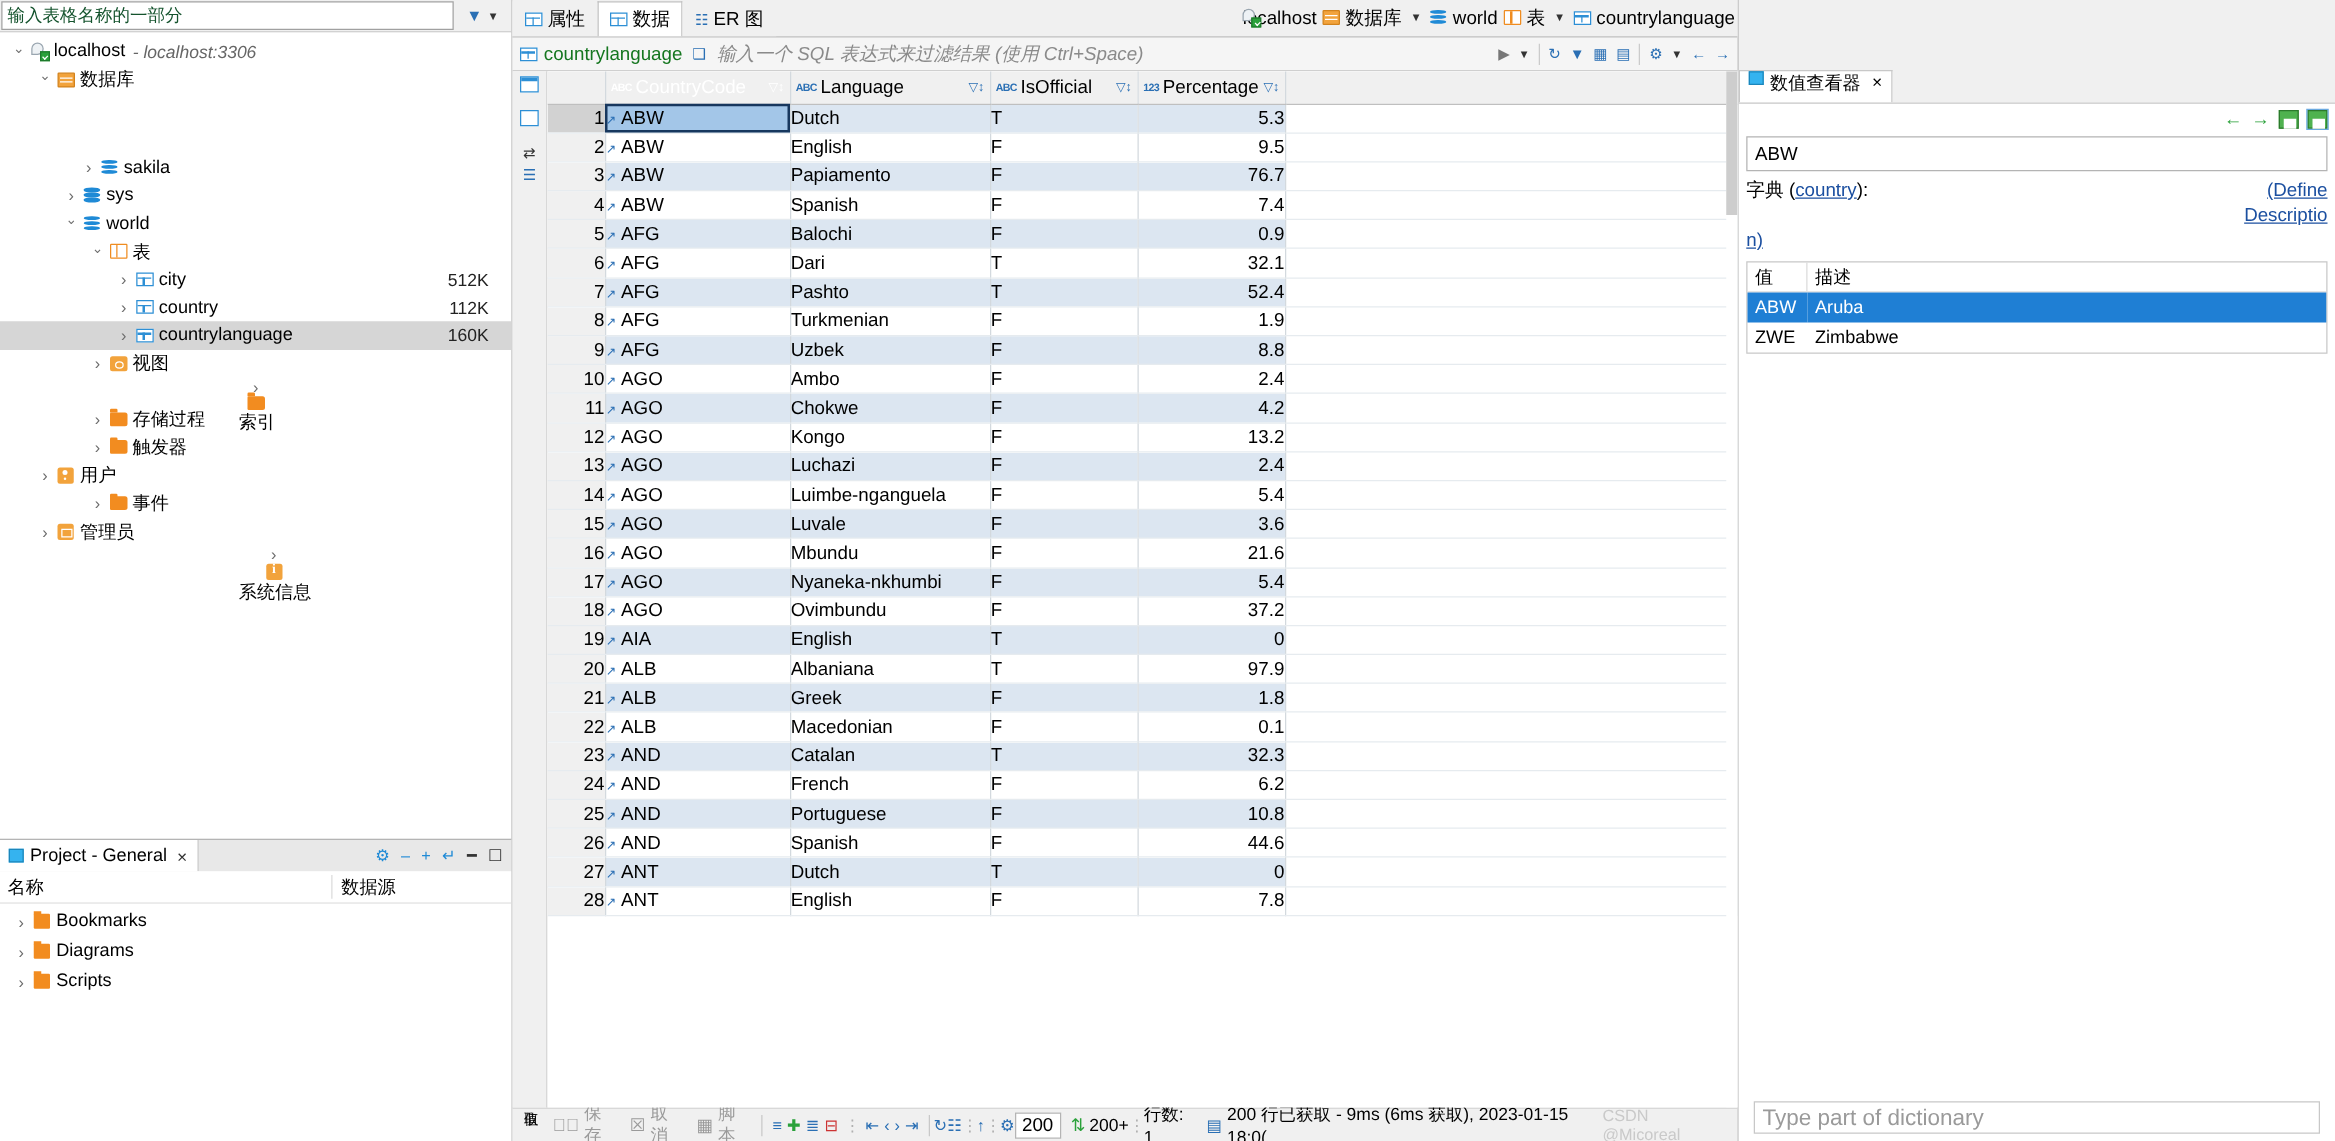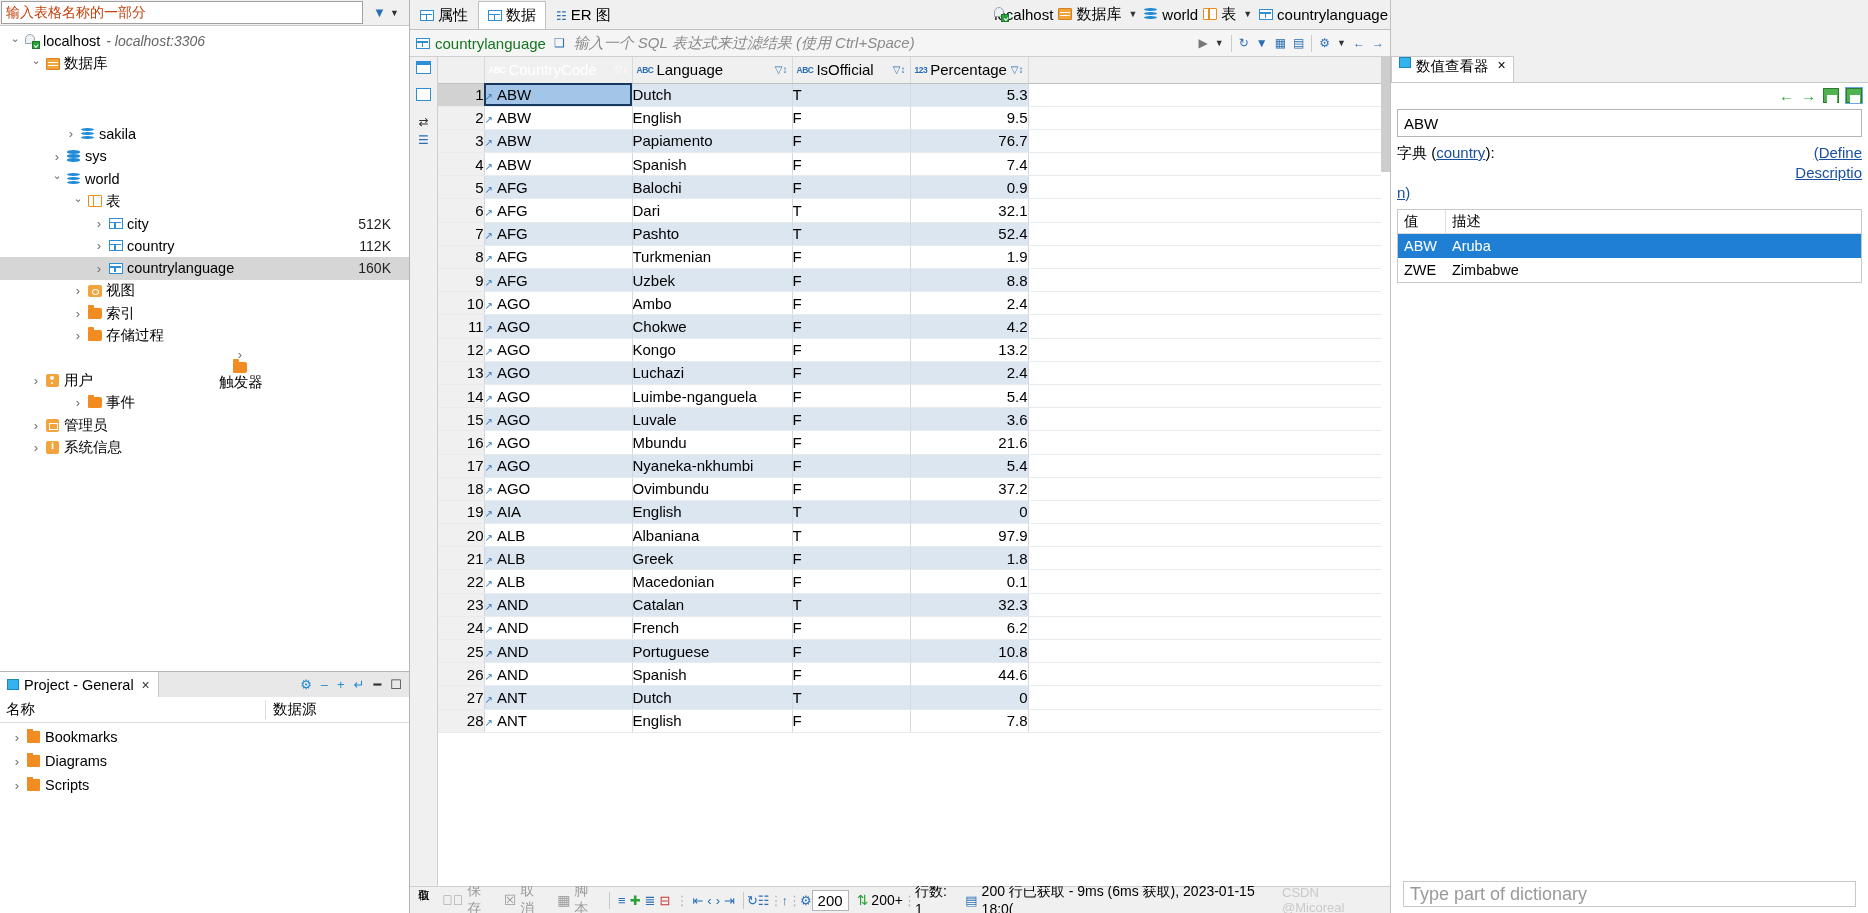--- a/index.html
+++ b/index.html
@@ -208,21 +208,21 @@
                    display: flex; align-items: center; padding: 0 6px; color: #9a9a9a; font-size: 18px; }
 </style>
 </head>
 <body>
 
 <div class="app">
 
   <div class="left-col">
 
     <div class="filter-row">
-      <div class="filter-input" style="color:#c2410c;">输入表格名称的一部分</div>
+      <div class="filter-input" style="color:#14532d;">输入表格名称的一部分</div>
       <div class="filter-btns">
         <span class="ico">▼​</span>
         <span class="caret">▼</span>
       </div>
     </div>
 
     <div class="db-tree" id="tree">
         <div class="trow" style="padding-left: 8px;">
           <span class="tw open"></span>
           <span class="ticon">
@@ -305,63 +305,63 @@
           <span class="tlabel">countrylanguage</span>
           <span class="tsize">160K</span>
         </div>
         <div class="trow" style="padding-left: 71px;">
           <span class="tw closed"></span>
           <span class="ticon">
             <span class="ic ic-view"></span>
           </span>
           <span class="tlabel">视图</span>
         </div>
+        <div class="trow" style=" flex-direction: column;">
+          <span class="tw closed"></span>
+          <span class="ticon">
+            <span class="ic ic-folder"></span>
+          </span>
+          <span class="tlabel">索引</span>
+        </div>
         <div class="trow" style="padding-left: 71px;">
           <span class="tw closed"></span>
           <span class="ticon">
             <span class="ic ic-folder"></span>
           </span>
-          <span class="tlabel">索引</span>
+          <span class="tlabel">存储过程</span>
         </div>
         <div class="trow" style="padding-left: 71px;">
           <span class="tw closed"></span>
           <span class="ticon">
             <span class="ic ic-folder"></span>
           </span>
-          <span class="tlabel">存储过程</span>
-        </div>
-        <div class="trow" style="padding-left: 71px; flex-direction: column;">
+          <span class="tlabel">触发器</span>
+        </div>
+        <div class="trow" style="padding-left: 29px;">
+          <span class="tw closed"></span>
+          <span class="ticon">
+            <span class="ic ic-user"></span>
+          </span>
+          <span class="tlabel">用户</span>
+        </div>
+        <div class="trow" style="padding-left: 71px;">
           <span class="tw closed"></span>
           <span class="ticon">
             <span class="ic ic-folder"></span>
           </span>
-          <span class="tlabel">触发器</span>
+          <span class="tlabel">事件</span>
         </div>
         <div class="trow" style="padding-left: 29px;">
           <span class="tw closed"></span>
           <span class="ticon">
-            <span class="ic ic-user"></span>
-          </span>
-          <span class="tlabel">用户</span>
-        </div>
-        <div class="trow" style="padding-left: 71px;">
-          <span class="tw closed"></span>
-          <span class="ticon">
-            <span class="ic ic-folder"></span>
-          </span>
-          <span class="tlabel">事件</span>
-        </div>
-        <div class="trow" style="padding-left: 29px;">
-          <span class="tw closed"></span>
-          <span class="ticon">
             <span class="ic ic-admin"></span>
           </span>
           <span class="tlabel">管理员</span>
         </div>
-        <div class="trow" style="padding-left: 29px;">
+        <div class="trow" style="padding-left: 29px; flex-direction: column;">
           <span class="tw closed"></span>
           <span class="ticon">
             <span class="ic ic-info"></span>
           </span>
           <span class="tlabel">系统信息</span>
         </div>
       </div>
 
     <div class="proj-panel">
       <div class="proj-tabbar">

